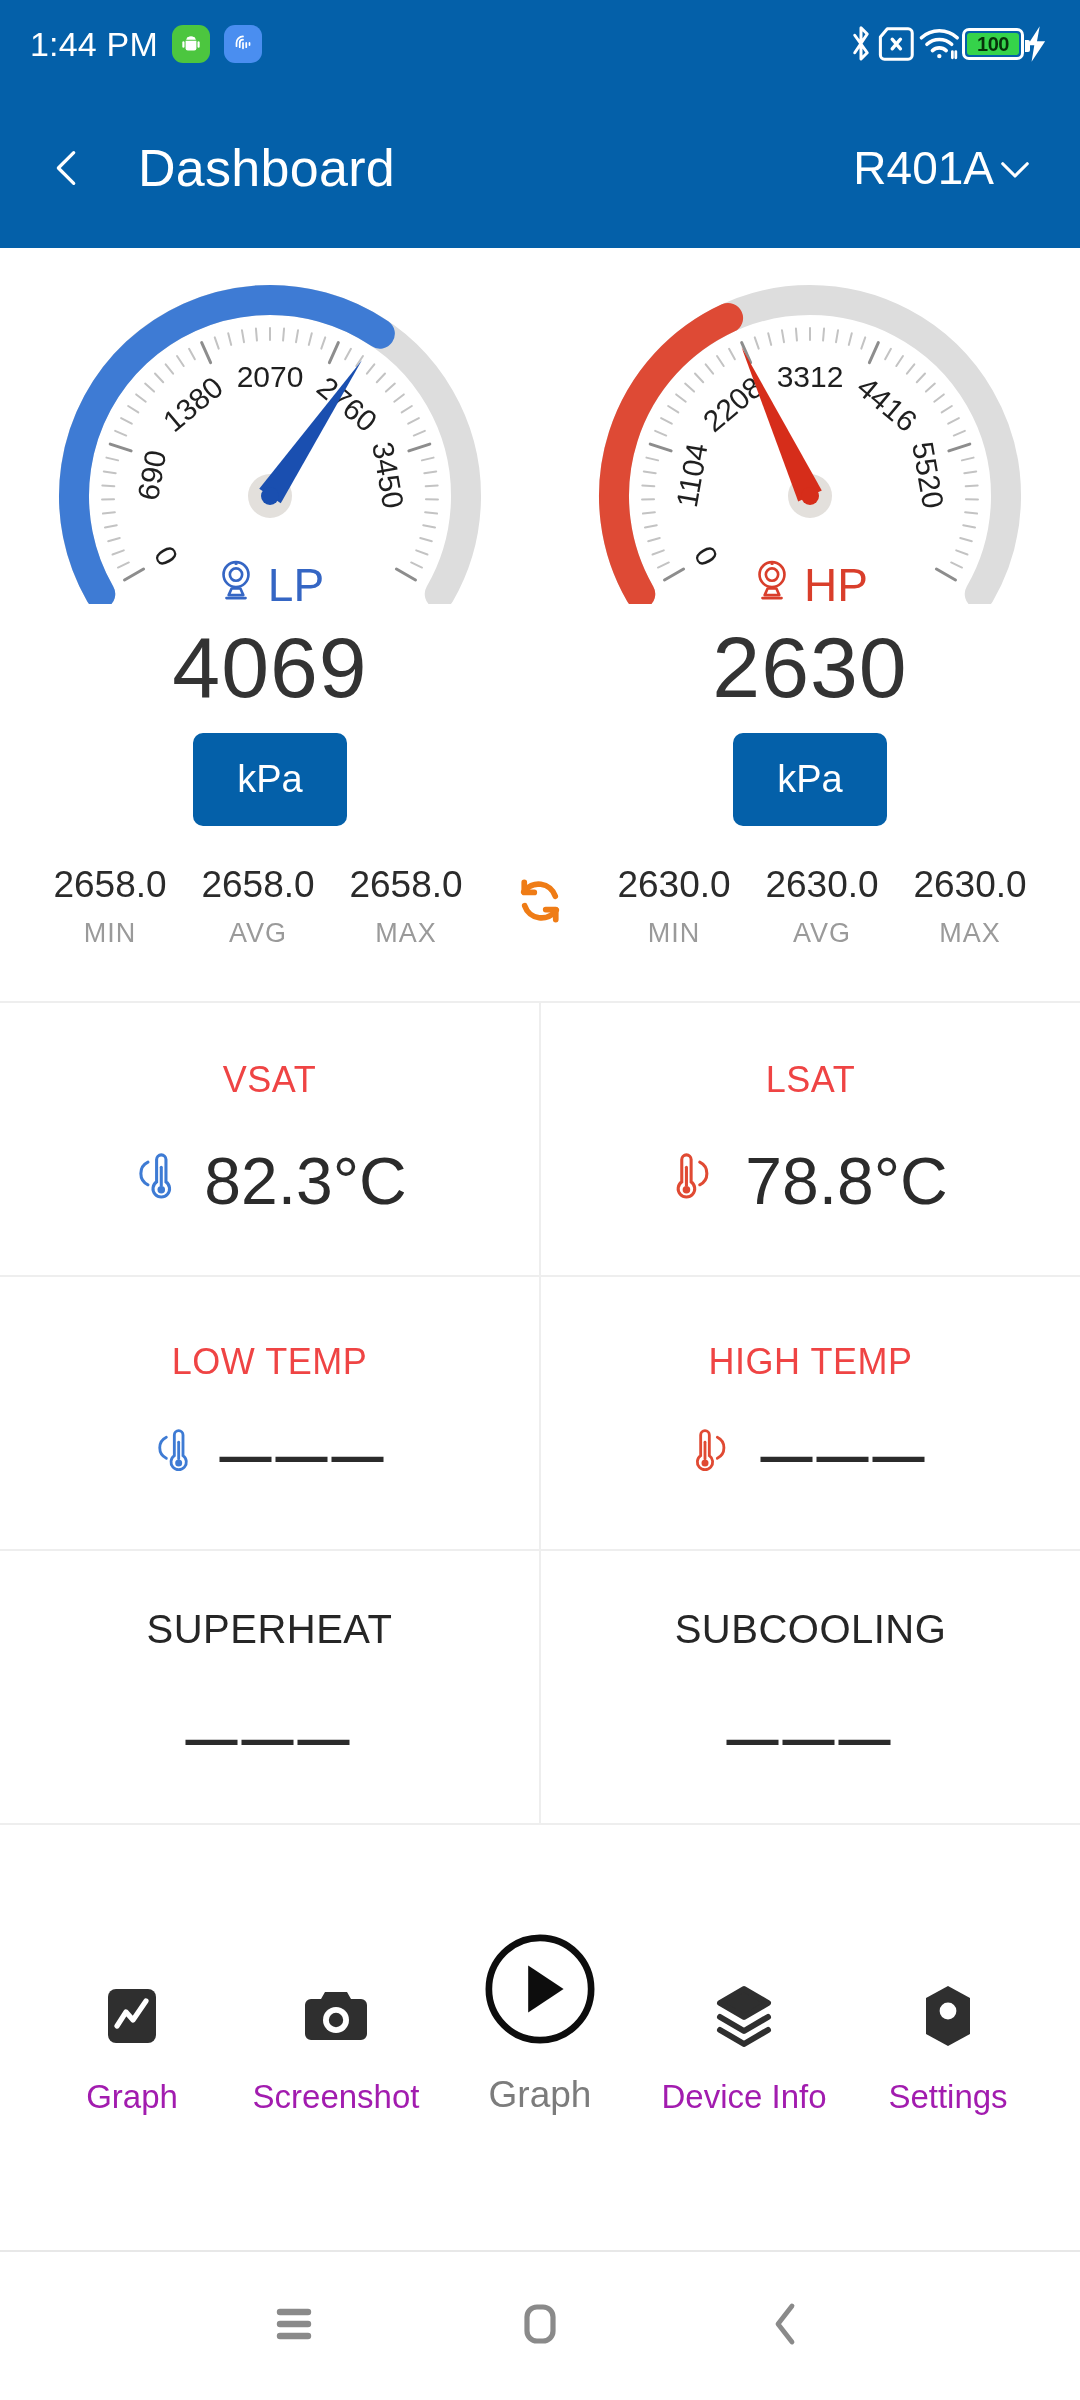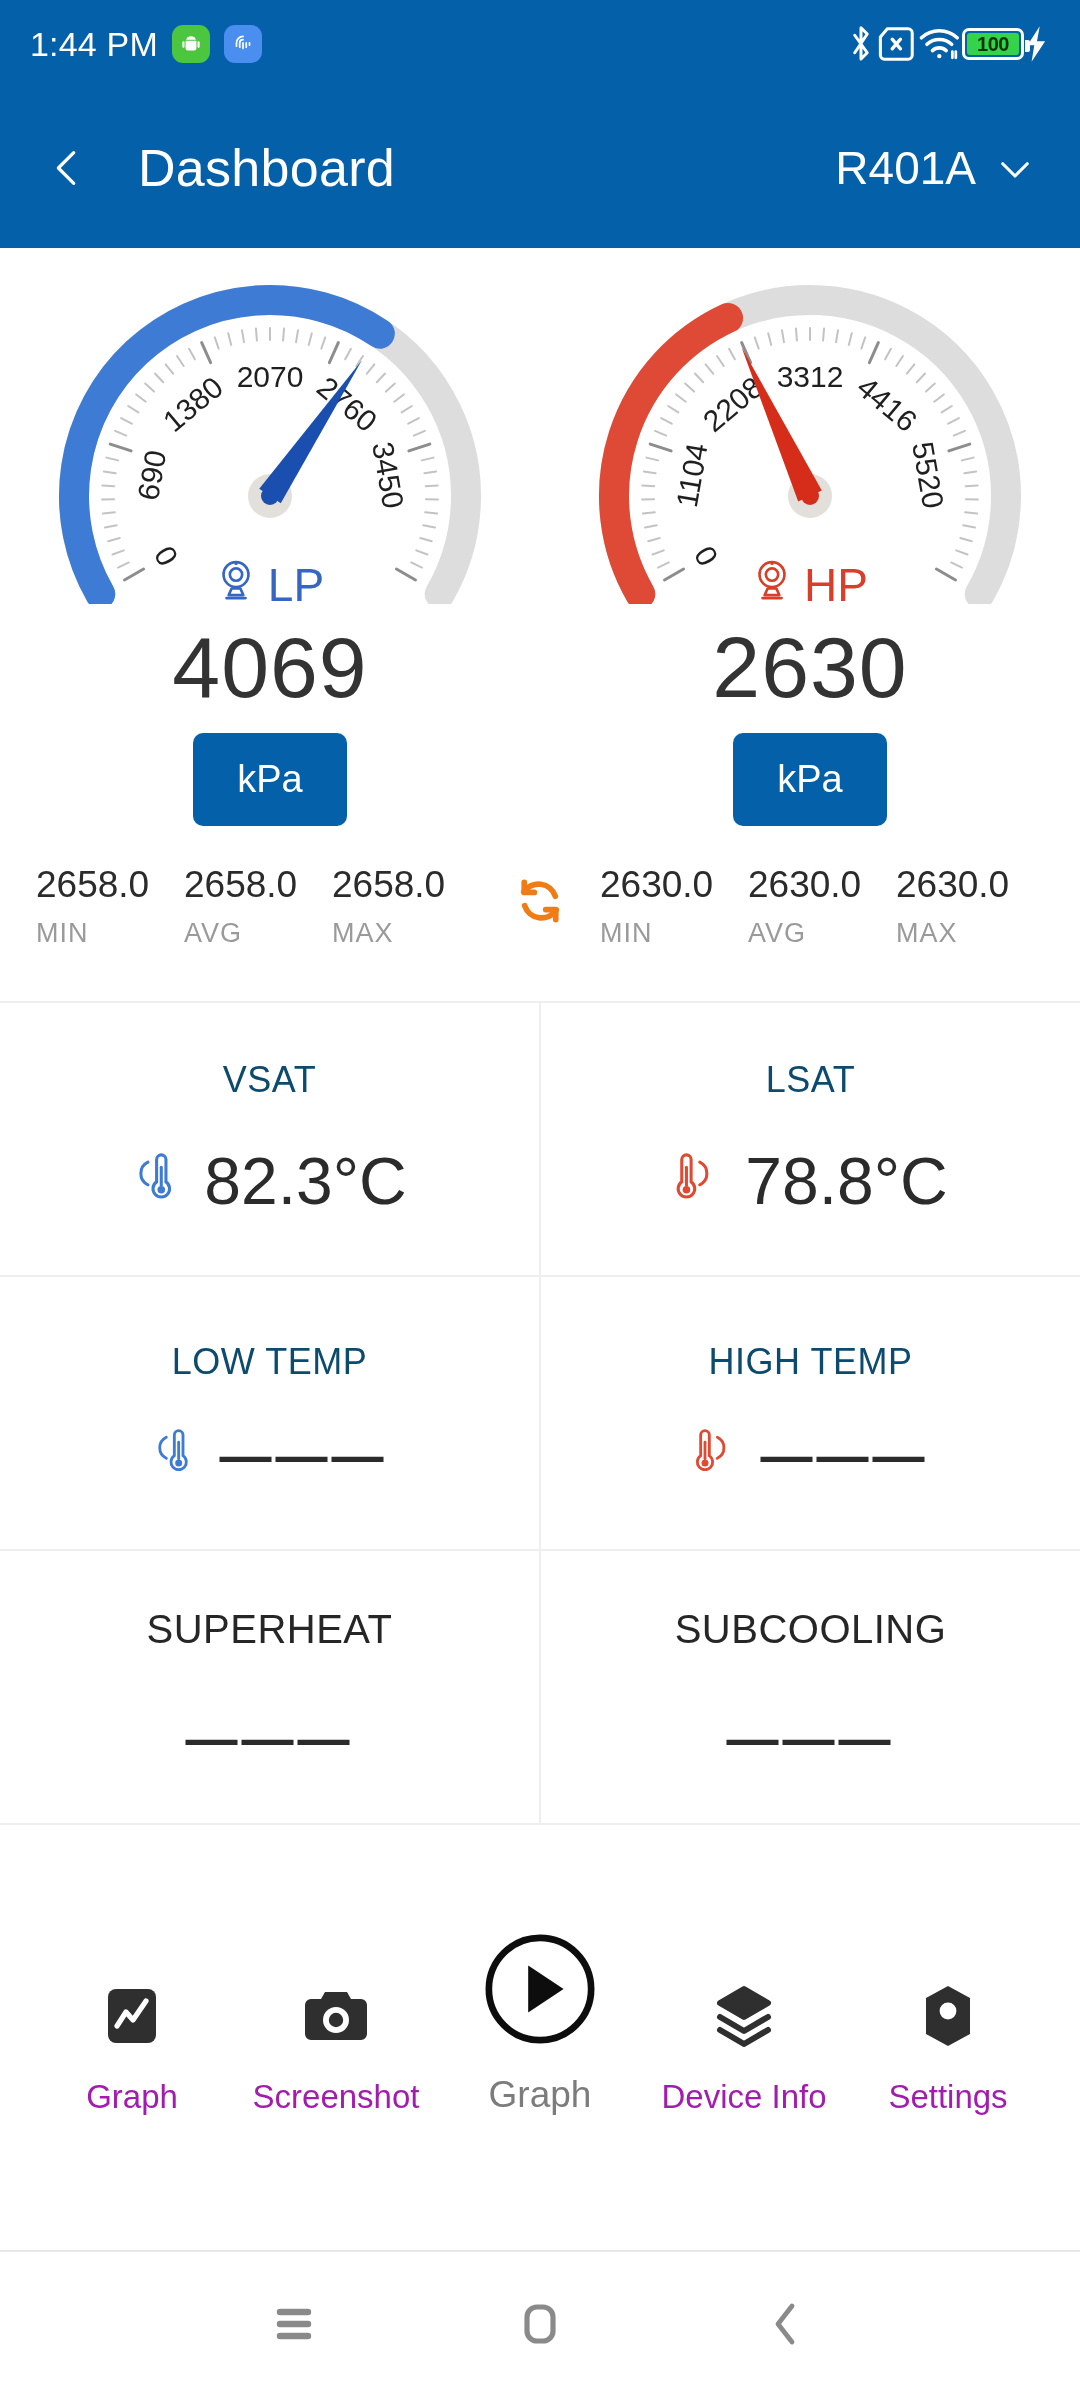--- a/index.html
+++ b/index.html
@@ -57,21 +57,21 @@
     display:flex;
     align-items:center;
     padding:0 44px;
     color:#ffffff;
   }
   .back-chev { width:46px; height:46px; flex:0 0 auto; }
   .appbar-title {
     font-size:52px; font-weight:400; margin-left:48px; letter-spacing:.3px;
   }
   .appbar-right {
-    margin-left:auto; display:flex; align-items:center; gap:18px;
+    margin-left:auto; display:flex; align-items:center; 
     font-size:46px;
   }
   .appbar-right .chev-down { width:42px; height:42px; }
 
   
   .gauge-panel {
     display:flex; padding-top:26px;
   }
   .gauge-col { flex:1; display:flex; flex-direction:column; align-items:center; }
   .gauge-wrap { position:relative; width:440px; height:330px; }
@@ -97,42 +97,42 @@
     font-size:38px;
   }
 
   
   .stats-row {
     display:flex; align-items:flex-start;
     margin-top:38px;
     padding:0 36px;
   }
   .stats-group { flex:1; display:flex; justify-content:space-between; }
-  .stat { display:flex; flex-direction:column; width:33.33%; }
+  .stat { display:flex; flex-direction:column; align-items:center; width:33.33%; }
   .stat-val { font-size:37px; color:#2b2b2b; }
   .stat-key { font-size:27px; color:#9a9a9a; margin-top:12px; letter-spacing:1px; }
   .refresh-wrap {
     width:120px; display:flex; justify-content:center; align-items:flex-start;
     padding-top:6px;
   }
 
   
   .metric-grid { margin-top:52px; }
   .metric-row { display:flex; }
   .metric-row.bordered { border-top:2px solid #eeeeee; }
   .metric-cell {
     flex:1; display:flex; flex-direction:column; align-items:center;
     justify-content:center;
   }
   .metric-cell.divider { border-right:2px solid #eeeeee; }
   .r1 .metric-cell { height:272px; }
   .r2 .metric-cell { height:272px; }
   .r3 .metric-cell { height:272px; }
 
-  .metric-label { font-size:36px; color:#0c4a6e; letter-spacing:.5px; }
+  .metric-label { font-size:36px; color:#ef4444; letter-spacing:.5px; }
   .metric-label.dark { color:#262626; font-size:40px; }
   .metric-value-line {
     display:flex; align-items:center; justify-content:center; gap:30px;
     margin-top:42px;
   }
   .metric-value { font-size:66px; color:#2b2b2b; }
   .metric-value.dash { font-size:52px; letter-spacing:4px; font-weight:bold; }
   .metric-value.dash-small { font-size:52px; letter-spacing:4px; font-weight:bold; }
   .metric-row.r3 .metric-value-line { margin-top:56px; }
 

